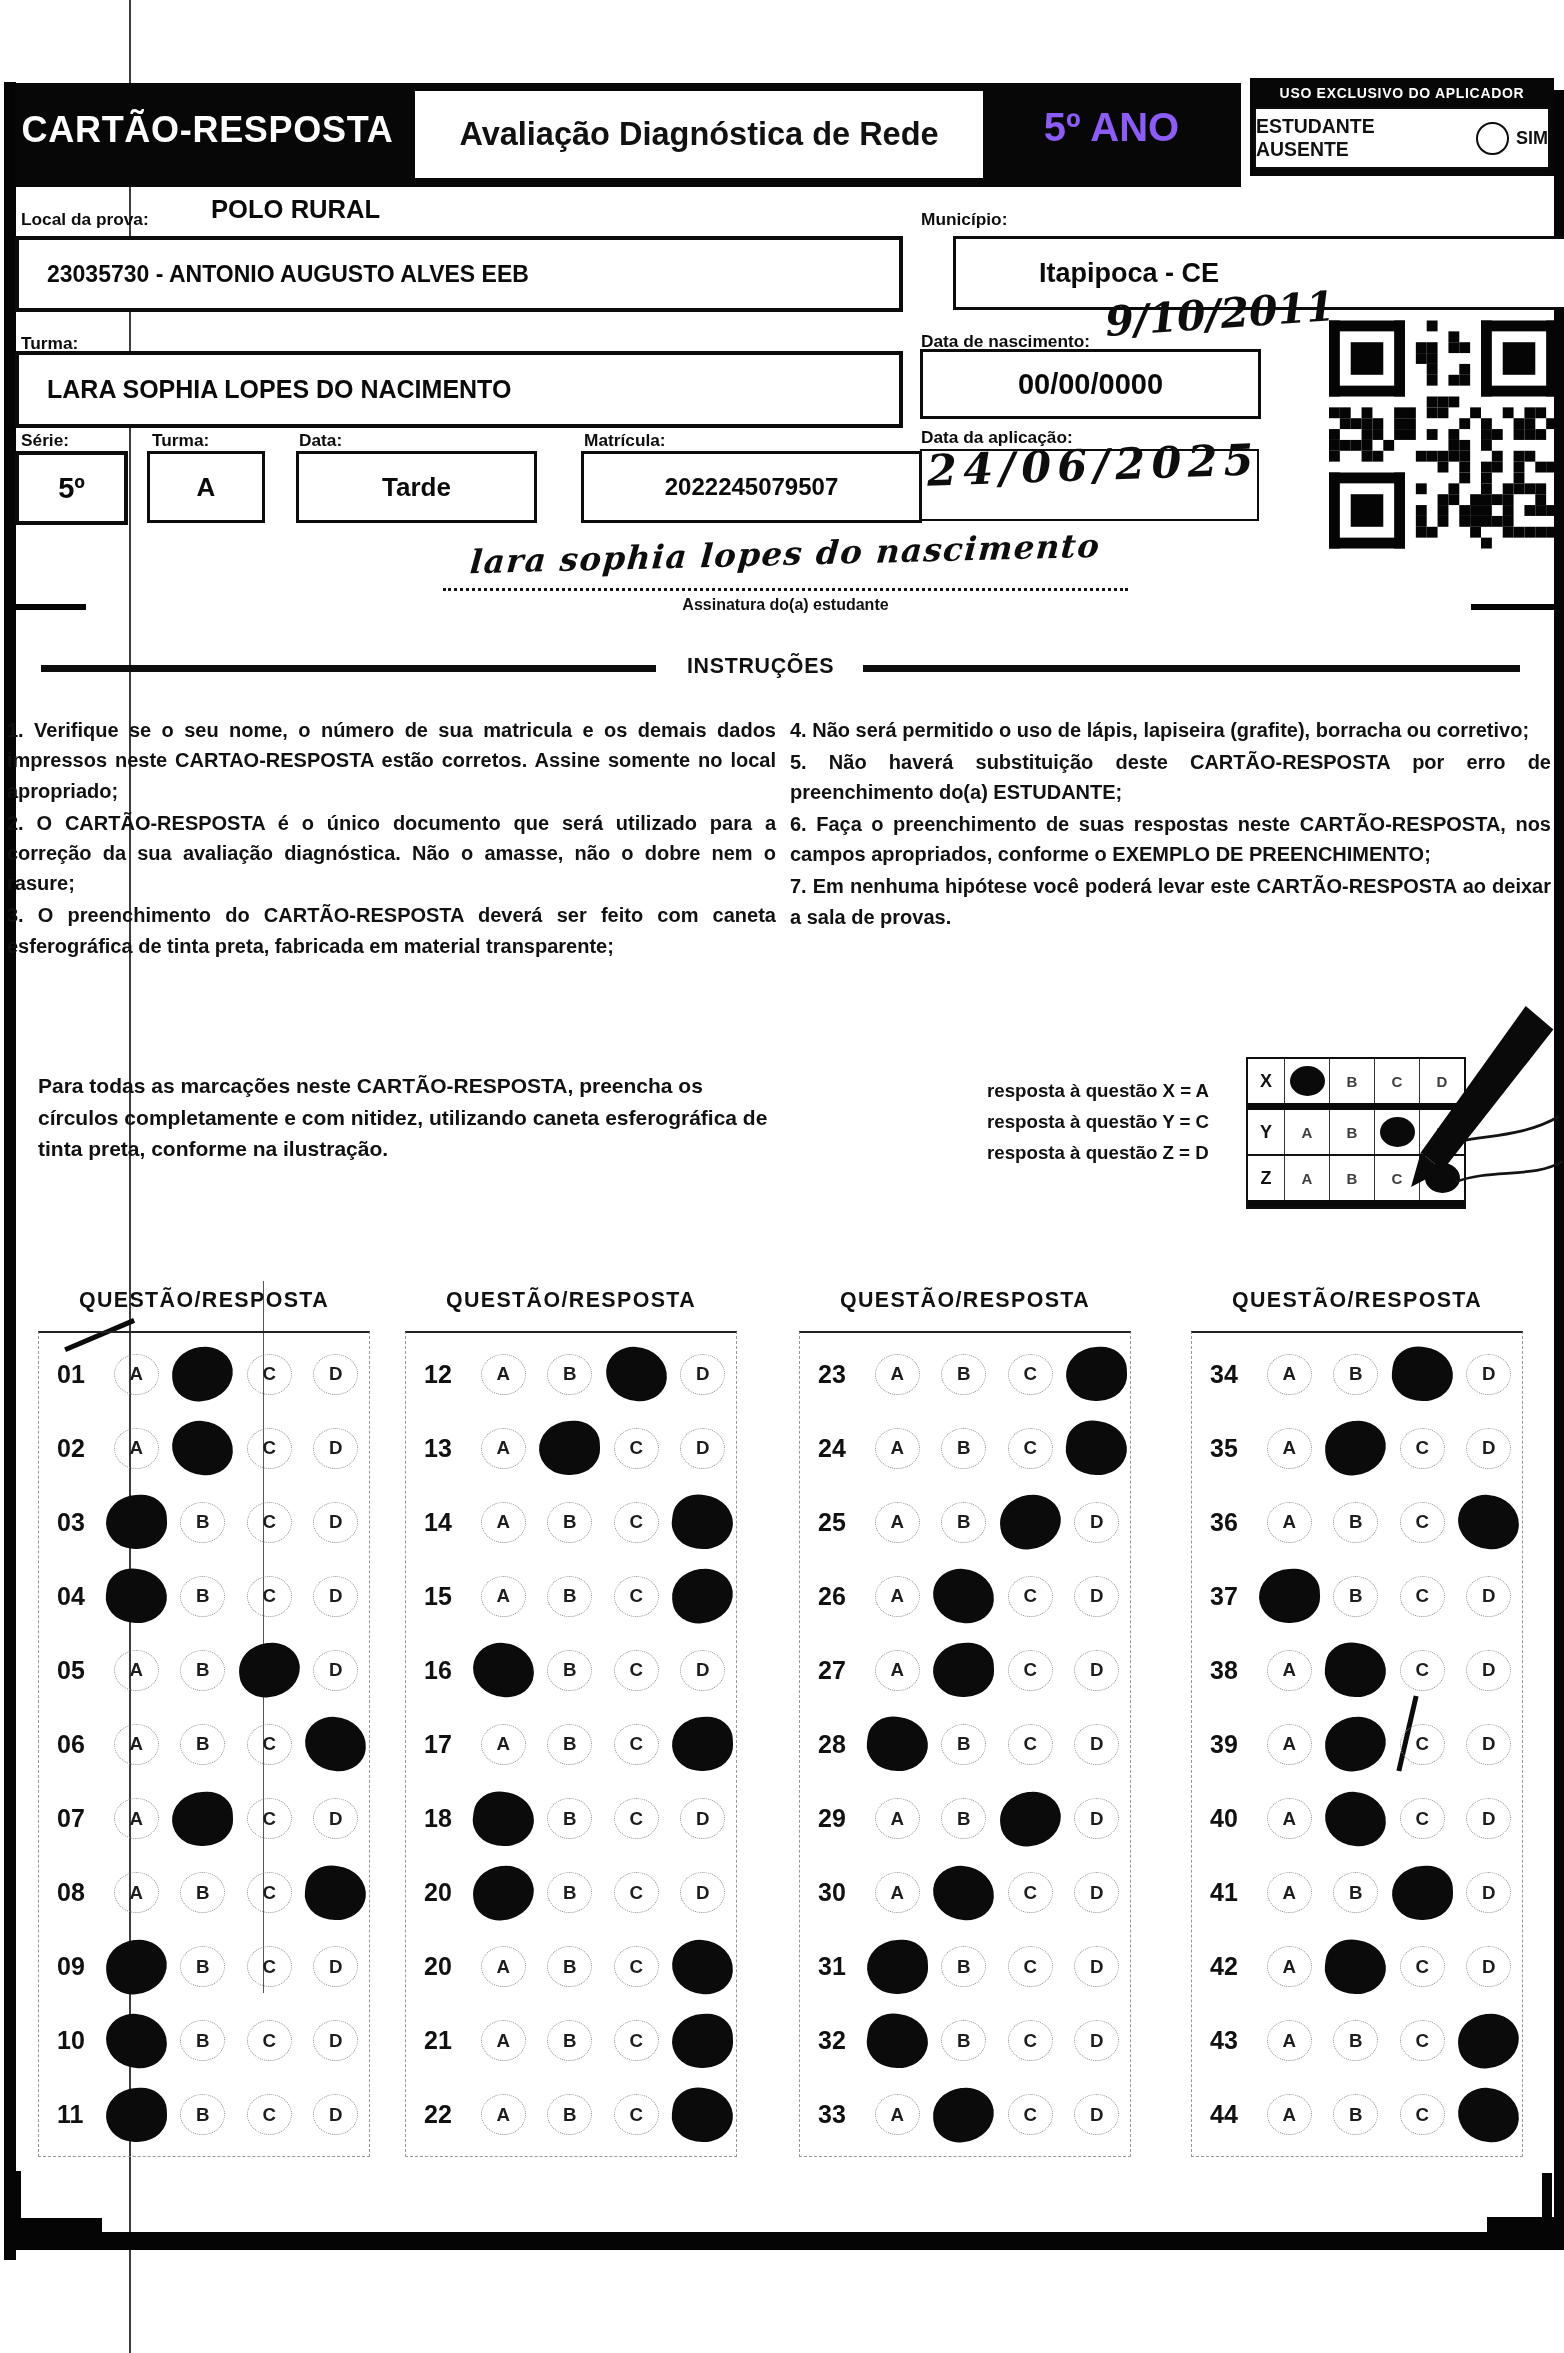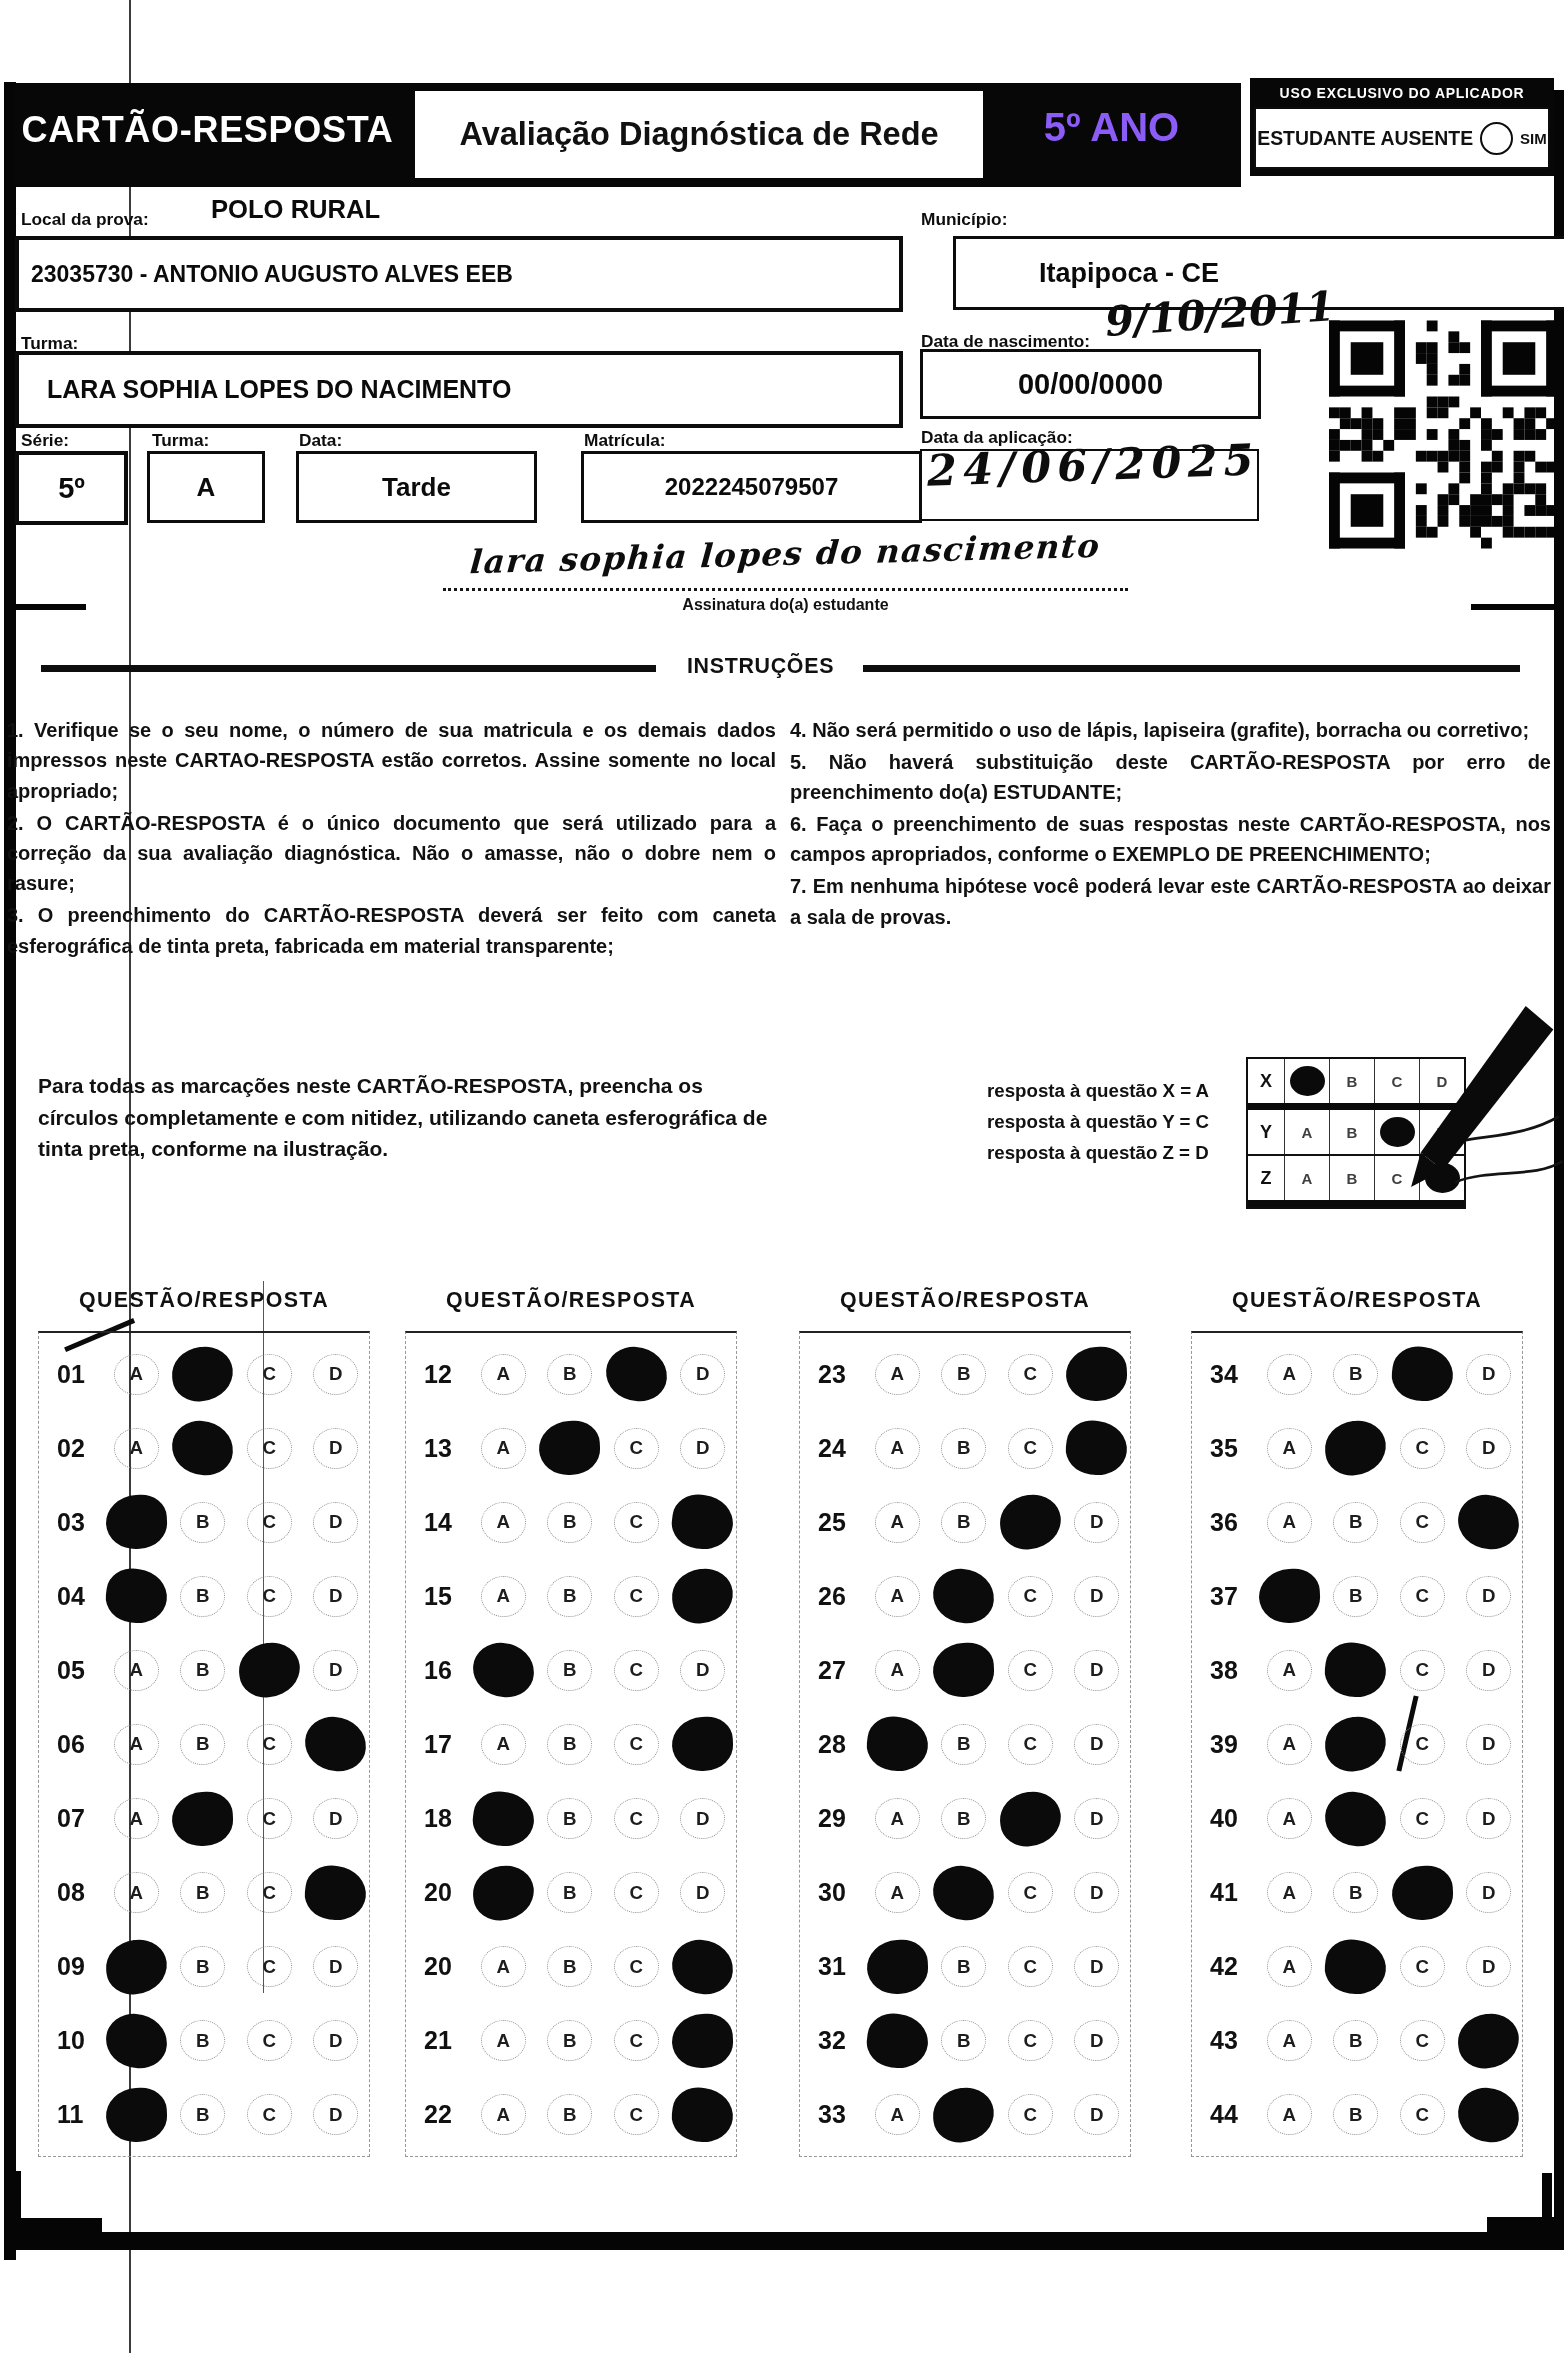--- a/index.html
+++ b/index.html
@@ -18,21 +18,21 @@
   .hsub{position:absolute;left:415px;top:91px;width:568px;height:87px;background:#fff;
         display:flex;align-items:center;justify-content:center;font-size:32.5px;font-weight:700;}
   .hgrade{position:absolute;left:987px;top:105px;width:249px;text-align:center;color:#8b5cf6;
           font-size:40px;font-weight:700;}
   .apl{position:absolute;left:1250px;top:78px;width:304px;height:98px;background:#070707;}
   .apl-top{height:29px;display:flex;align-items:center;justify-content:center;color:#fff;
            font-size:14px;font-weight:700;letter-spacing:0.7px;}
   .apl-bot{margin:0 4.1px;background:#fff;border:2.1px solid #0c0c0c;height:58px;display:flex;
            align-items:center;justify-content:center;gap:7px;font-size:19.4px;font-weight:700;}
   .apl-circle{width:29px;height:29px;border:2.8px solid #0c0c0c;border-radius:50%;}
-  .apl-sim{font-size:15px;font-weight:700;text-align:center;}
+  .apl-sim{font-size:18px;font-weight:700;text-align:center;}
   
   .hand{font-family:"DejaVu Serif",serif;font-style:italic;font-weight:700;color:#0d0d0d;}
   
   .insline{position:absolute;height:7px;background:#0e0e0e;}
   .instext{position:absolute;font-size:20px;font-weight:700;line-height:1.52;text-align:justify;}
   .instext p{margin:0 0 1.4px 0;}
   
   .ex-grid{position:absolute;left:1246px;top:1057px;border:2.1px solid #0e0e0e;background:#fff;}
   .ex-row{display:flex;border-bottom:2.1px solid #111;}
   .ex-row:first-child{border-bottom:7px solid #0a0a0a;}
@@ -82,21 +82,21 @@
     <div class="apl-bot">
       <span>ESTUDANTE AUSENTE</span>
       <span class="apl-circle"></span>
       <span class="apl-sim">SIM</span>
     </div>
   </div>
 
   <div class="lbl" style="left:21px;top:209px;">Local da prova:</div>
   <div class="abs bigval" style="left:211px;top:195px;font-size:25.6px;">POLO RURAL</div>
   <div class="fbox" style="left:15px;top:236px;width:880px;height:68px;border-width:4.8px;">
-    <span class="bigval" style="font-size:23px;padding-left:12px;">23035730 - ANTONIO AUGUSTO ALVES EEB</span>
+    <span class="bigval" style="font-size:23px;padding-left:28px;">23035730 - ANTONIO AUGUSTO ALVES EEB</span>
   </div>
 
   <div class="lbl" style="left:921px;top:209px;">Município:</div>
   <div class="fbox" style="left:920px;top:236px;width:631px;height:68px;margin-left:33px;">
     <span class="bigval" style="font-size:27px;padding-left:83px;">Itapipoca - CE</span>
   </div>
 
   <div class="lbl" style="left:21px;top:333px;">Turma:</div>
   <div class="fbox" style="left:15px;top:351px;width:880px;height:69px;border-width:4.1px;">
     <span class="bigval" style="font-size:25px;padding-left:28px;">LARA SOPHIA LOPES DO NACIMENTO</span>

